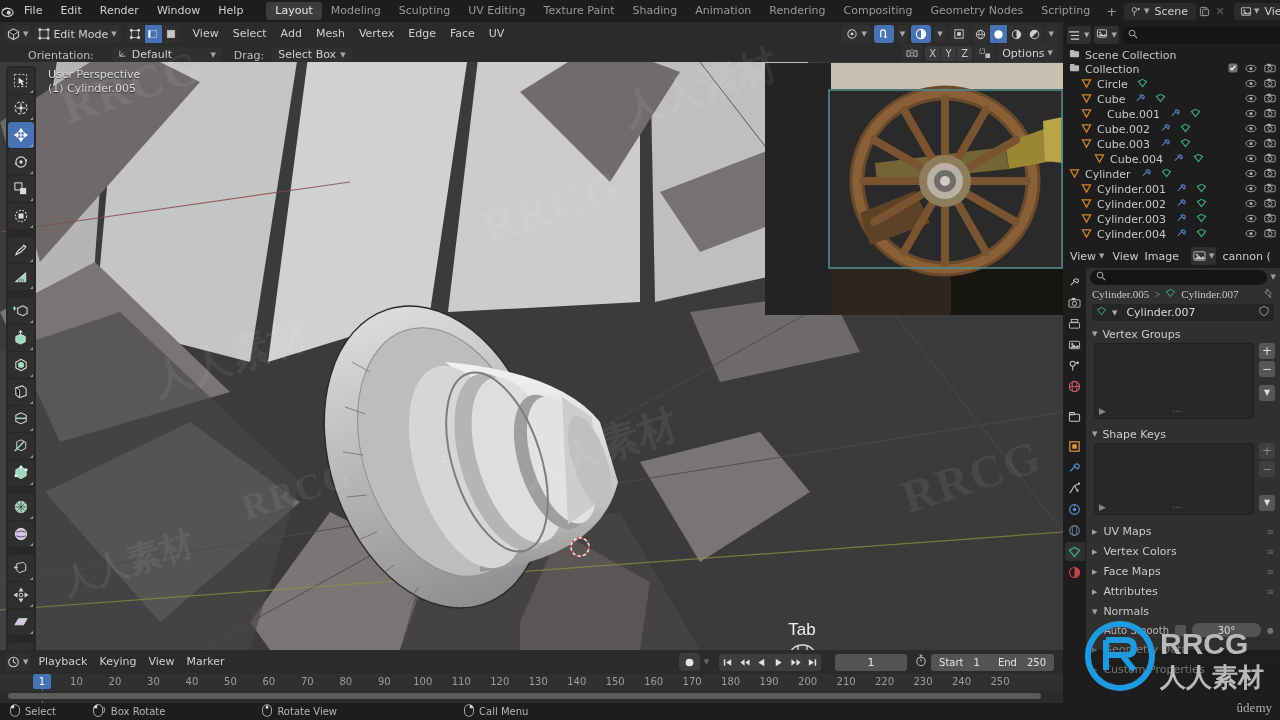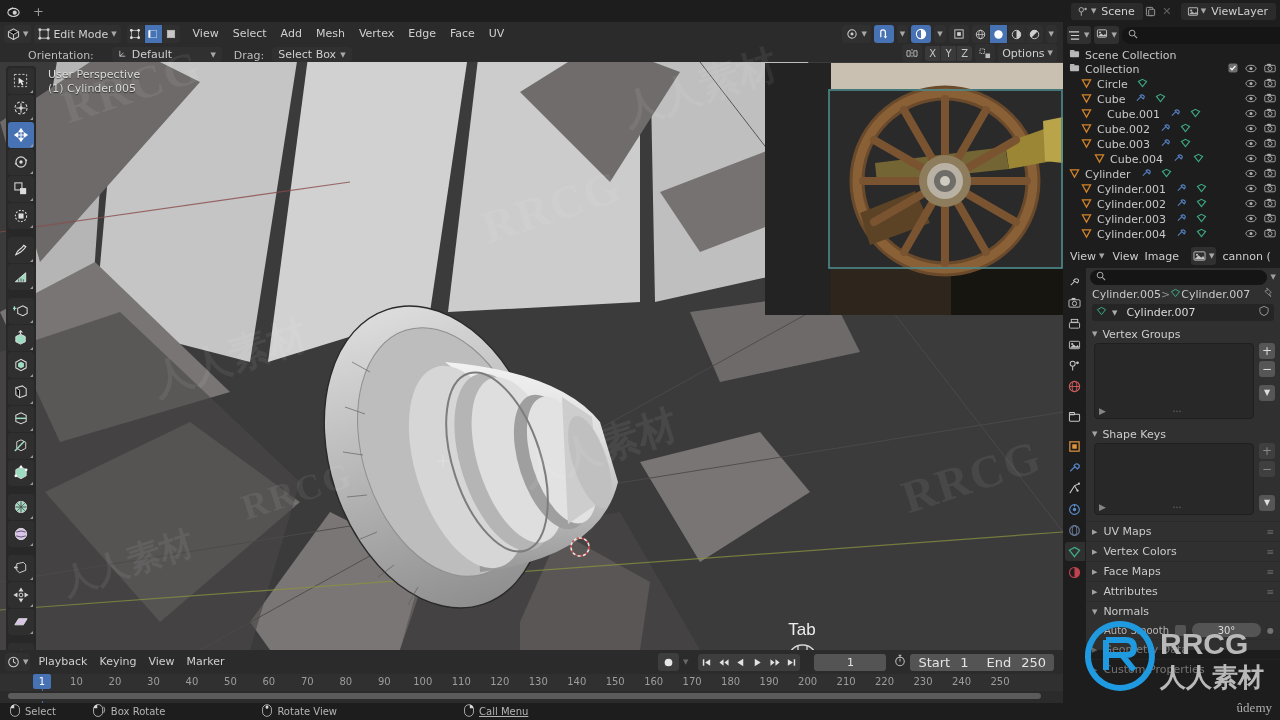--- a/index.html
+++ b/index.html
@@ -79,21 +79,21 @@
 
   
   .props { position:absolute; left:1063px; top:268px; width:217px; height:382px; background:#303030; }
   .prop-tabs { position:absolute; left:0; top:0; width:23px; height:100%; background:#1d1d1d; display:flex; flex-direction:column; align-items:center; padding-top:4px; gap:2px;}
   .ptab { width:20px; height:19px; display:flex; align-items:center; justify-content:center; border-radius:3px 0 0 3px;}
   .ptab.on { background:#303030; }
   .ptab-gap { height:7px; }
   .prop-body { position:absolute; left:23px; top:0; right:0; bottom:0; padding:0; }
   .searchrow { height:18px; display:flex; align-items:center; padding:2px 4px;}
   .search2 { flex:1; height:15px; background:#151515; border-radius:8px; display:flex; align-items:center; padding:0 6px; gap:4px;}
-  .breadcrumb { height:16px; display:flex; align-items:center; padding:0 6px; font-size:11px; color:#c8c8c8;}
+  .breadcrumb { height:16px; display:flex; align-items:center; gap:5px; padding:0 6px; font-size:11px; color:#c8c8c8;font-family:Liberation Serif, serif;}
   .namefield { height:17px; margin:2px 6px 4px 6px; background:#252525; border-radius:3px; display:flex; align-items:center; gap:5px; padding:0 4px; font-size:11px; color:#dadada;}
   .panel-hdr { height:18px; display:flex; align-items:center; gap:5px; padding:0 6px; font-size:11px; color:#cdcdcd; }
   .listbox { margin:0 8px; height:76px; background:#282828; border:1px solid #1f1f1f; border-radius:4px; position:relative;}
   .listbox .lb-foot { position:absolute; left:0; right:0; bottom:0; height:14px; display:flex; align-items:center; justify-content:space-between; padding:0 4px;}
   .sidebtns { position:absolute; right:4px; top:0; width:18px; display:flex; flex-direction:column; align-items:center; gap:2px;}
   .sqbtn { width:16px; height:16px; background:#565656; border-radius:3px; display:flex; align-items:center; justify-content:center; color:#ddd; font-size:12px; line-height:1;}
   .sqbtn.dim { background:#3f3f3f; color:#888; }
   .collapsed-row { height:20px; display:flex; align-items:center; gap:6px; padding:0 6px; font-size:11px; color:#c9c9c9; border-top:1px solid #2a2a2a;}
   .autosmooth { height:18px; display:flex; align-items:center; gap:6px; padding:0 6px 0 18px; font-size:10px; color:#b5b5b5;}
   .checkbox { width:11px; height:11px; background:#545454; border-radius:2px;}
@@ -103,21 +103,21 @@
   .timeline { position:absolute; left:0; top:650px; width:1063px; height:53px; background:#2b2b2b;}
   .tl-header { height:24px; display:flex; align-items:center; gap:2px; padding:0 5px;}
   .tl-menu { padding:0 6px; height:20px; line-height:20px; font-size:11px; color:#cfcfcf;}
   .tl-ruler { position:relative; height:17px; background:#303030; }
   .tick { position:absolute; top:2px; font-size:10px; color:#9d9d9d; transform:translateX(-50%);}
   .playhead { position:absolute; top:0; width:18px; height:15px; background:#4772b3; border-radius:2px; display:flex; align-items:center; justify-content:center; font-size:10px; color:#fff; transform:translateX(-50%);}
   .playhead-line { position:absolute; top:15px; width:1px; height:14px; background:#4772b3;}
   .tl-scroll { position:relative; height:10px; background:#2b2b2b; }
   .tl-scroll .bar { position:absolute; left:8px; right:22px; top:2px; height:6px; background:#5b5b5b; border-radius:3px;}
   .framefield { height:17px; min-width:60px; background:#545454; border-radius:3px; display:flex; align-items:center; justify-content:center; font-size:11px; color:#e4e4e4;}
-  .sefield { height:17px; background:#545454; border-radius:3px; display:flex; align-items:center; gap:10px; padding:0 8px; font-size:13px; color:#e4e4e4;}
+  .sefield { height:17px; background:#545454; border-radius:3px; display:flex; align-items:center; gap:10px; padding:0 8px; font-size:10px; color:#e4e4e4;}
   .pbtns { display:flex; background:#3d3d3d; border-radius:3px; overflow:hidden; }
   .pbtn { width:17px; height:17px; display:flex; align-items:center; justify-content:center;}
 
   
   .statusbar { position:absolute; left:0; top:703px; width:1280px; height:17px; background:#1d1d1d; display:flex; align-items:center; gap:5px; padding-left:10px; font-size:10px; color:#b4b4b4;}
   .st-item { display:flex; align-items:center; gap:5px; margin-right:22px;}
 
   
   .wm { position:absolute; pointer-events:none; color:rgba(255,255,255,0.07); font-weight:bold; user-select:none;}
   .wm-rrcg { font-size:46px; letter-spacing:2px; transform:rotate(-18deg); font-family:"Liberation Serif", serif;}
@@ -130,20 +130,40 @@
 <div id="app">
 
   <div class="topbar">
     <div class="blender-logo">
       <svg width="15" height="15" viewBox="0 0 16 16">
           <ellipse cx="8" cy="9" rx="6" ry="4.3" fill="none" stroke="#d0d0d0" stroke-width="1.2"></ellipse>
           <circle cx="9.3" cy="9.2" r="2.2" fill="#d0d0d0"></circle>
           <path d="M2 6.2 L7 3.4 L7.6 4.6 L3 7.2 Z" fill="#d0d0d0"></path>
         </svg>
     </div>
+    <div id="topmenus" style="display:flex">
+        <div class="menu-item">File</div>
+        <div class="menu-item">Edit</div>
+        <div class="menu-item">Render</div>
+        <div class="menu-item">Window</div>
+        <div class="menu-item">Help</div>
+      </div>
+    <div id="wstabs" style="display:flex;align-items:center;margin-left:14px">
+        <div class="wstab active">Layout</div>
+        <div class="wstab">Modeling</div>
+        <div class="wstab">Sculpting</div>
+        <div class="wstab">UV Editing</div>
+        <div class="wstab">Texture Paint</div>
+        <div class="wstab">Shading</div>
+        <div class="wstab">Animation</div>
+        <div class="wstab">Rendering</div>
+        <div class="wstab">Compositing</div>
+        <div class="wstab">Geometry Nodes</div>
+        <div class="wstab">Scripting</div>
+      </div>
     <div class="ws-plus">+</div>
 
     <div class="scene-block" style="margin-right:4px">
       <div class="sb-field">
         <span class="sb-icon">
           <svg width="12" height="11" viewBox="0 0 14 12">
               <circle cx="5" cy="4" r="2.6" fill="none" stroke="#c9c9c9" stroke-width="1.1"></circle>
               <path d="M5 6.6 L5 11" stroke="#c9c9c9" stroke-width="1.1"></path>
               <circle cx="10" cy="3" r="1.4" fill="#c9c9c9"></circle>
             </svg>
@@ -1317,21 +1337,21 @@
           </svg></span>
         <span>Box Rotate</span>
       </div>
       <div class="st-item" style="margin-left: 70px;">
         <span><svg width="10" height="13" viewBox="0 0 11 14">
             <rect x="0.6" y="0.6" width="9.8" height="12.8" rx="4.8" fill="none" stroke="#b4b4b4" stroke-width="1"></rect>
             <rect x="4" y="1.6" width="3" height="3.6" rx="1.4" fill="#d8d8d8"></rect>
           </svg></span>
         <span>Rotate View</span>
       </div>
-      <div class="st-item" style="margin-left: 100px; text-decoration: underline;">
+      <div class="st-item" style="margin-left: 100px;">
         <span><svg width="10" height="13" viewBox="0 0 11 14">
             <rect x="0.6" y="0.6" width="9.8" height="12.8" rx="4.8" fill="none" stroke="#b4b4b4" stroke-width="1"></rect>
             <path d="M10.2 4.6 L6.4 4.6 L6.4 0.8 Q10.2 0.9 10.2 4.6 Z" fill="#d8d8d8"></path>
           </svg></span>
         <span>Call Menu</span>
       </div>
     </div>
 
   <div class="wm wm-rrcg" style="left:60px;top:60px">RRCG</div>
   <div class="wm wm-cn" style="left:150px;top:330px">人人素材</div>

